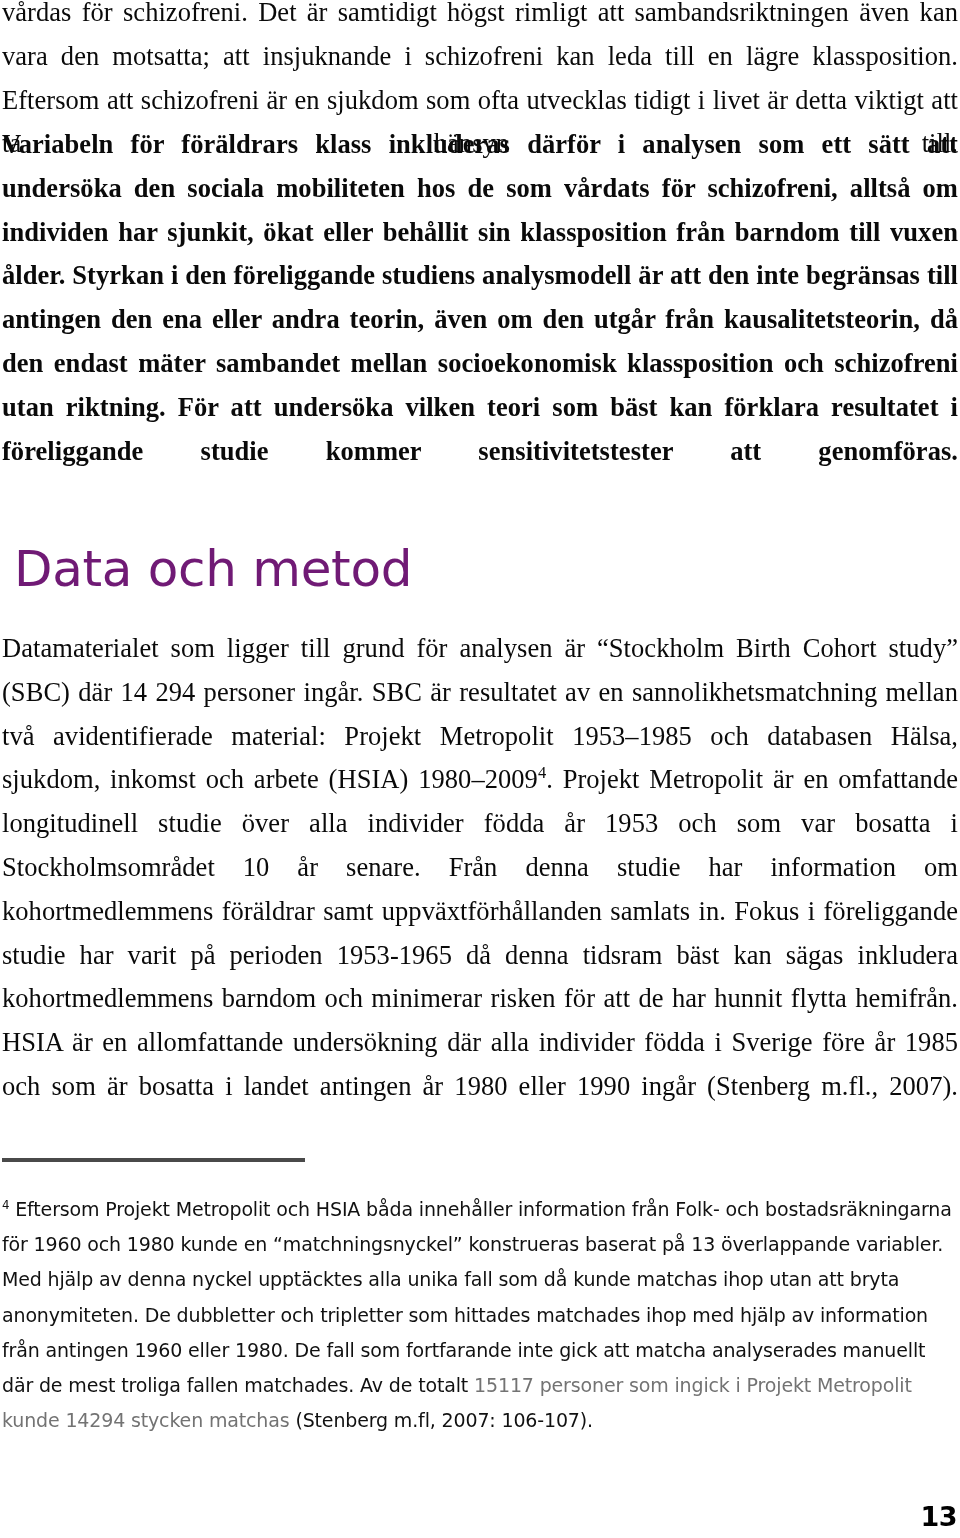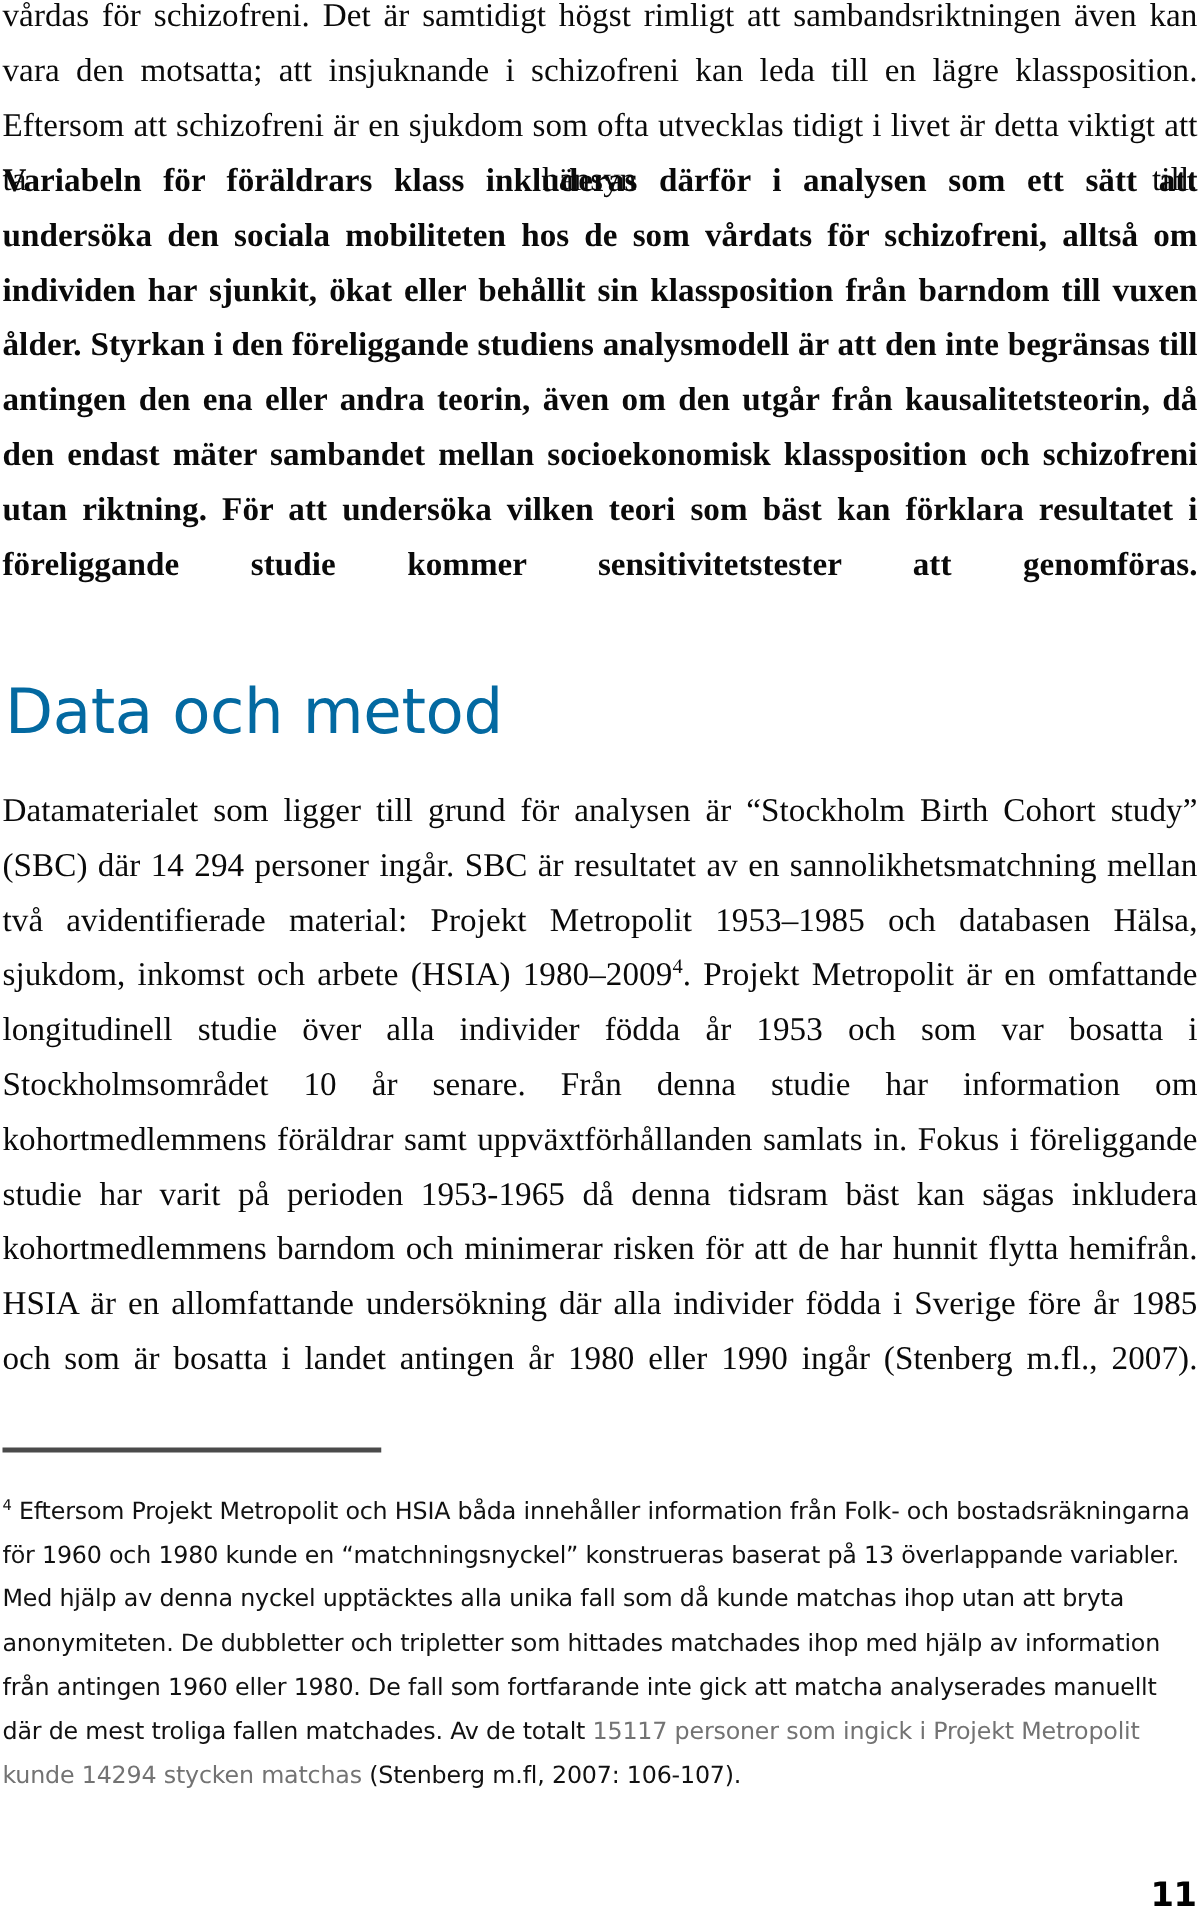--- a/index.html
+++ b/index.html
@@ -55,28 +55,28 @@
   }
 
   sup.fnref {
     font-size: 0.62em;
     vertical-align: super;
     line-height: 0;
   }
 
   .section-heading {
     position: absolute;
-    left: 4px;
+    left: 14px;
     top: 505px;
     width: 700px;
     font-family: "DejaVu Sans", "Liberation Sans", sans-serif;
     font-size: 50px;
     font-weight: 400;
     line-height: 60px;
-    color: #0369a1;
+    color: #701a75;
     letter-spacing: -0.3px;
   }
 
   .footnote-zone {
     position: absolute;
     left: 2px;
     top: 1158px;
     width: 956px;
   }
 
@@ -135,15 +135,15 @@
 
   <div class="body-block" id="para-3">
     <p><span>Datamaterialet som ligger till grund för analysen är “Stockholm Birth Cohort study” (SBC) där 14 294 personer ingår. SBC är resultatet av en sannolikhetsmatchning mellan två avidentifierade material: Projekt Metropolit 1953–1985 och databasen Hälsa, sjukdom, inkomst och arbete (HSIA) 1980–2009</span><sup class="fnref">4</sup><span>. Projekt Metropolit är en omfattande longitudinell studie över alla individer födda år 1953 och som var bosatta i Stockholmsområdet 10 år senare. Från denna studie har information om kohortmedlemmens föräldrar samt uppväxtförhållanden samlats in. Fokus i föreliggande studie har varit på perioden 1953-1965 då denna tidsram bäst kan sägas inkludera kohortmedlemmens barndom och minimerar risken för att de har hunnit flytta hemifrån. HSIA är en allomfattande undersökning där alla individer födda i Sverige före år 1985 och som är bosatta i landet antingen år 1980 eller 1990 ingår (Stenberg m.fl., 2007).</span></p>
   </div>
 
   <div class="footnote-zone">
     <div class="footnote-rule"></div>
     <div class="footnote-text"><sup class="fnmark">4</sup><span> Eftersom Projekt Metropolit och HSIA båda innehåller information från Folk- och bostadsräkningarna för 1960 och 1980 kunde en “matchningsnyckel” konstrueras baserat på 13 överlappande variabler. Med hjälp av denna nyckel upptäcktes alla unika fall som då kunde matchas ihop utan att bryta anonymiteten. De dubbletter och tripletter som hittades matchades ihop med hjälp av information från antingen 1960 eller 1980. De fall som fortfarande inte gick att matcha analyserades manuellt där de mest troliga fallen matchades. Av de totalt </span><span class="gray-run">15117 personer som ingick i Projekt Metropolit kunde 14294 stycken matchas</span><span> (Stenberg m.fl, 2007: 106-107).</span></div>
   </div>
 
-  <div class="page-number">11</div>
+  <div class="page-number">13</div>
 
 </div>
 
 </body></html>

